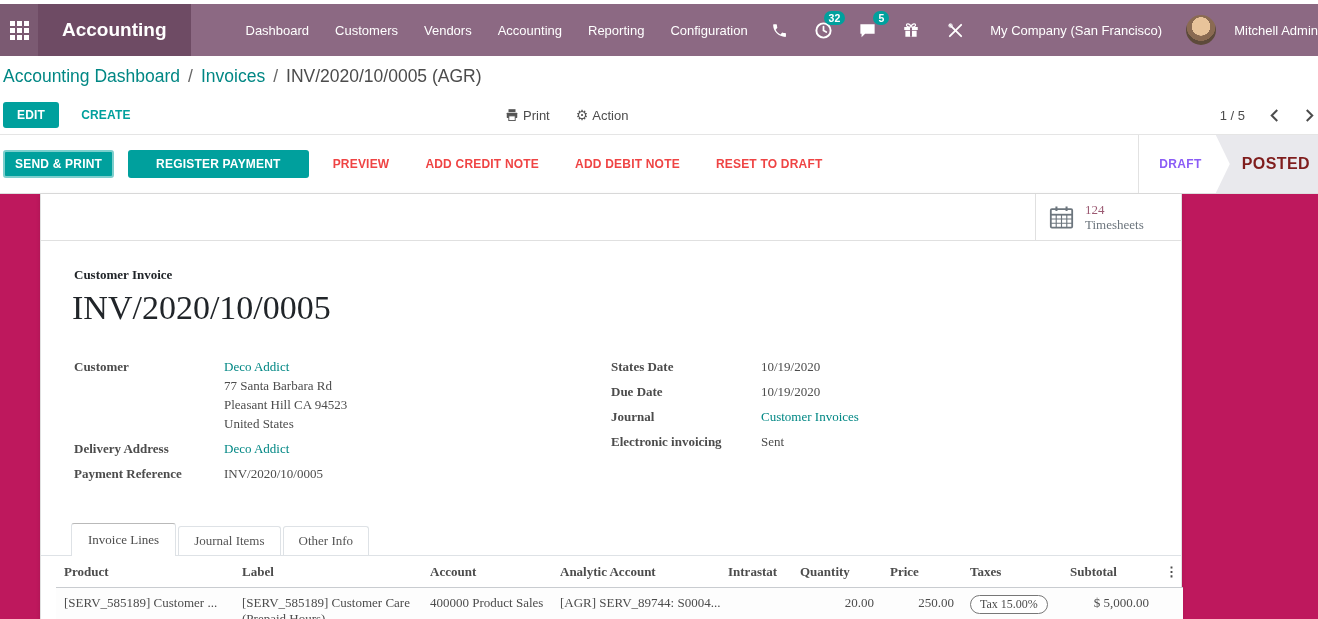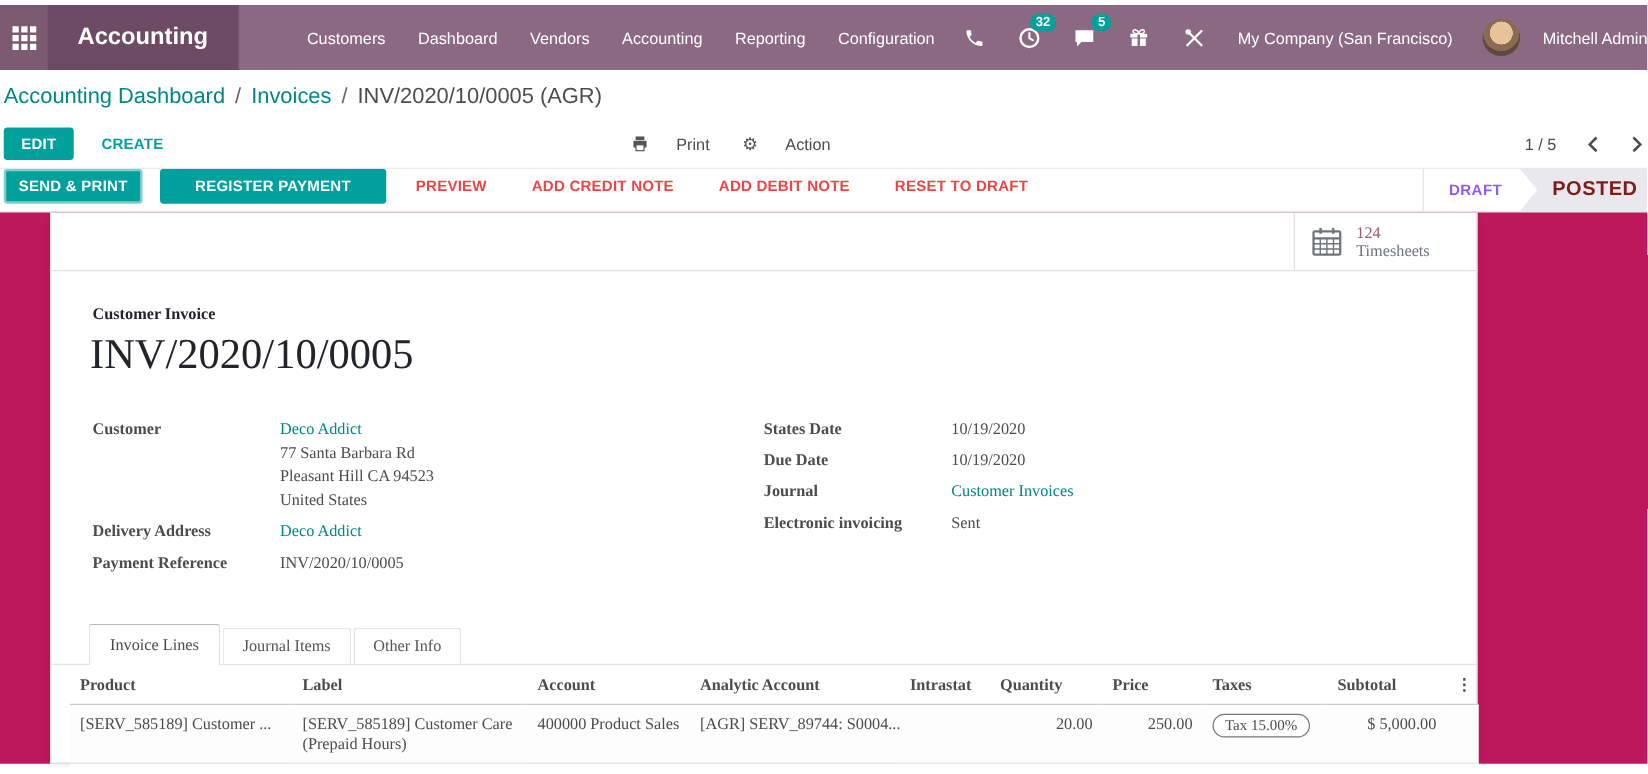--- a/index.html
+++ b/index.html
@@ -37,28 +37,28 @@
   .bc-sep { color:#666; padding:0 8px; }
   .bc-current { color:#4c4c4c; }
 
   
   .control-row { height:38px; display:flex; align-items:center; padding:0 3px; background:#fff; }
   .btn-primary { background:#00a09d; color:#fff; font-size:12px; font-weight:bold;
     border:none; border-radius:3px; padding:6px 14px; cursor:pointer; letter-spacing:.2px; }
   .btn-flat { background:none; border:none; color:#00a09d; font-size:12px; font-weight:bold;
     padding:6px 14px; margin-left:8px; cursor:pointer; letter-spacing:.2px; }
   .center-actions { position:absolute; left:505px; display:flex; align-items:center; gap:26px; }
-  .action-link { display:flex; align-items:center; gap:22px; font-size:13px; color:#4c4c4c; cursor:pointer; }
+  .action-link { display:flex; align-items:center; gap:4px; font-size:13px; color:#4c4c4c; cursor:pointer; }
   .gear-glyph { font-size:14px; color:#555; line-height:1; }
   .pager { margin-left:auto; display:flex; align-items:center; gap:24px; }
   .pager-count { font-size:13px; color:#4c4c4c; }
   .pager-btn { cursor:pointer; display:flex; align-items:center; }
 
   
-  .status-row { height:36px; display:flex; align-items:flex-start; background:#fff;
+  .status-row { height:60px; display:flex; align-items:center; background:#fff;
     border-top:1px solid #e5e5e5; border-bottom:1px solid #dfdfdf; padding-left:3px; overflow:hidden; }
   .btn-status { background:#00a09d; color:#fff; border:2px solid #7ccfcd; border-radius:3px;
     font-size:12px; font-weight:bold; padding:5px 10px; cursor:pointer; letter-spacing:.2px; }
   .btn-status2 { background:#00a09d; color:#fff; border:none; border-radius:3px;
     font-size:12px; font-weight:bold; padding:7px 28px; margin-left:14px; cursor:pointer; letter-spacing:.2px; }
   .status-flat { background:none; border:none; color:#ef4444; font-size:12px; font-weight:bold;
     padding:7px 12px; margin-left:12px; cursor:pointer; letter-spacing:.2px; }
   .statebar { margin-left:auto; display:flex; align-items:stretch; height:100%; background:#e9e9ed; }
   .state-draft { background:#fff; border-left:1px solid #dfdfdf; color:#8b5cf6;
     font-size:12px; font-weight:bold; display:flex; align-items:center;
@@ -130,22 +130,22 @@
         <span></span>
         <span></span>
         <span></span>
         <span></span>
         <span></span>
         <span></span>
     </div>
   </div>
   <div class="brand">Accounting</div>
   <div class="menu">
+    <div class="menu-item">Dashboard</div>
     <div class="menu-item">Customers</div>
-    <div class="menu-item">Dashboard</div>
     <div class="menu-item">Vendors</div>
     <div class="menu-item">Accounting</div>
     <div class="menu-item">Reporting</div>
     <div class="menu-item">Configuration</div>
   </div>
   <div class="systray">
     <div class="tray-icon">
       <svg width="17" height="17" viewBox="0 0 24 24">
         <path fill="#fff" d="M6.6 10.8c1.5 2.9 3.8 5.2 6.7 6.7l2.2-2.2c.3-.3.7-.4 1-.2 1.1.4 2.3.6 3.6.6.6 0 1 .4 1 1V20c0 .6-.4 1-1 1C10.8 21 3 13.2 3 4c0-.6.4-1 1-1h3.3c.6 0 1 .4 1 1 0 1.2.2 2.5.6 3.6.1.3 0 .7-.2 1l-2.1 2.2z"></path>
       </svg>

